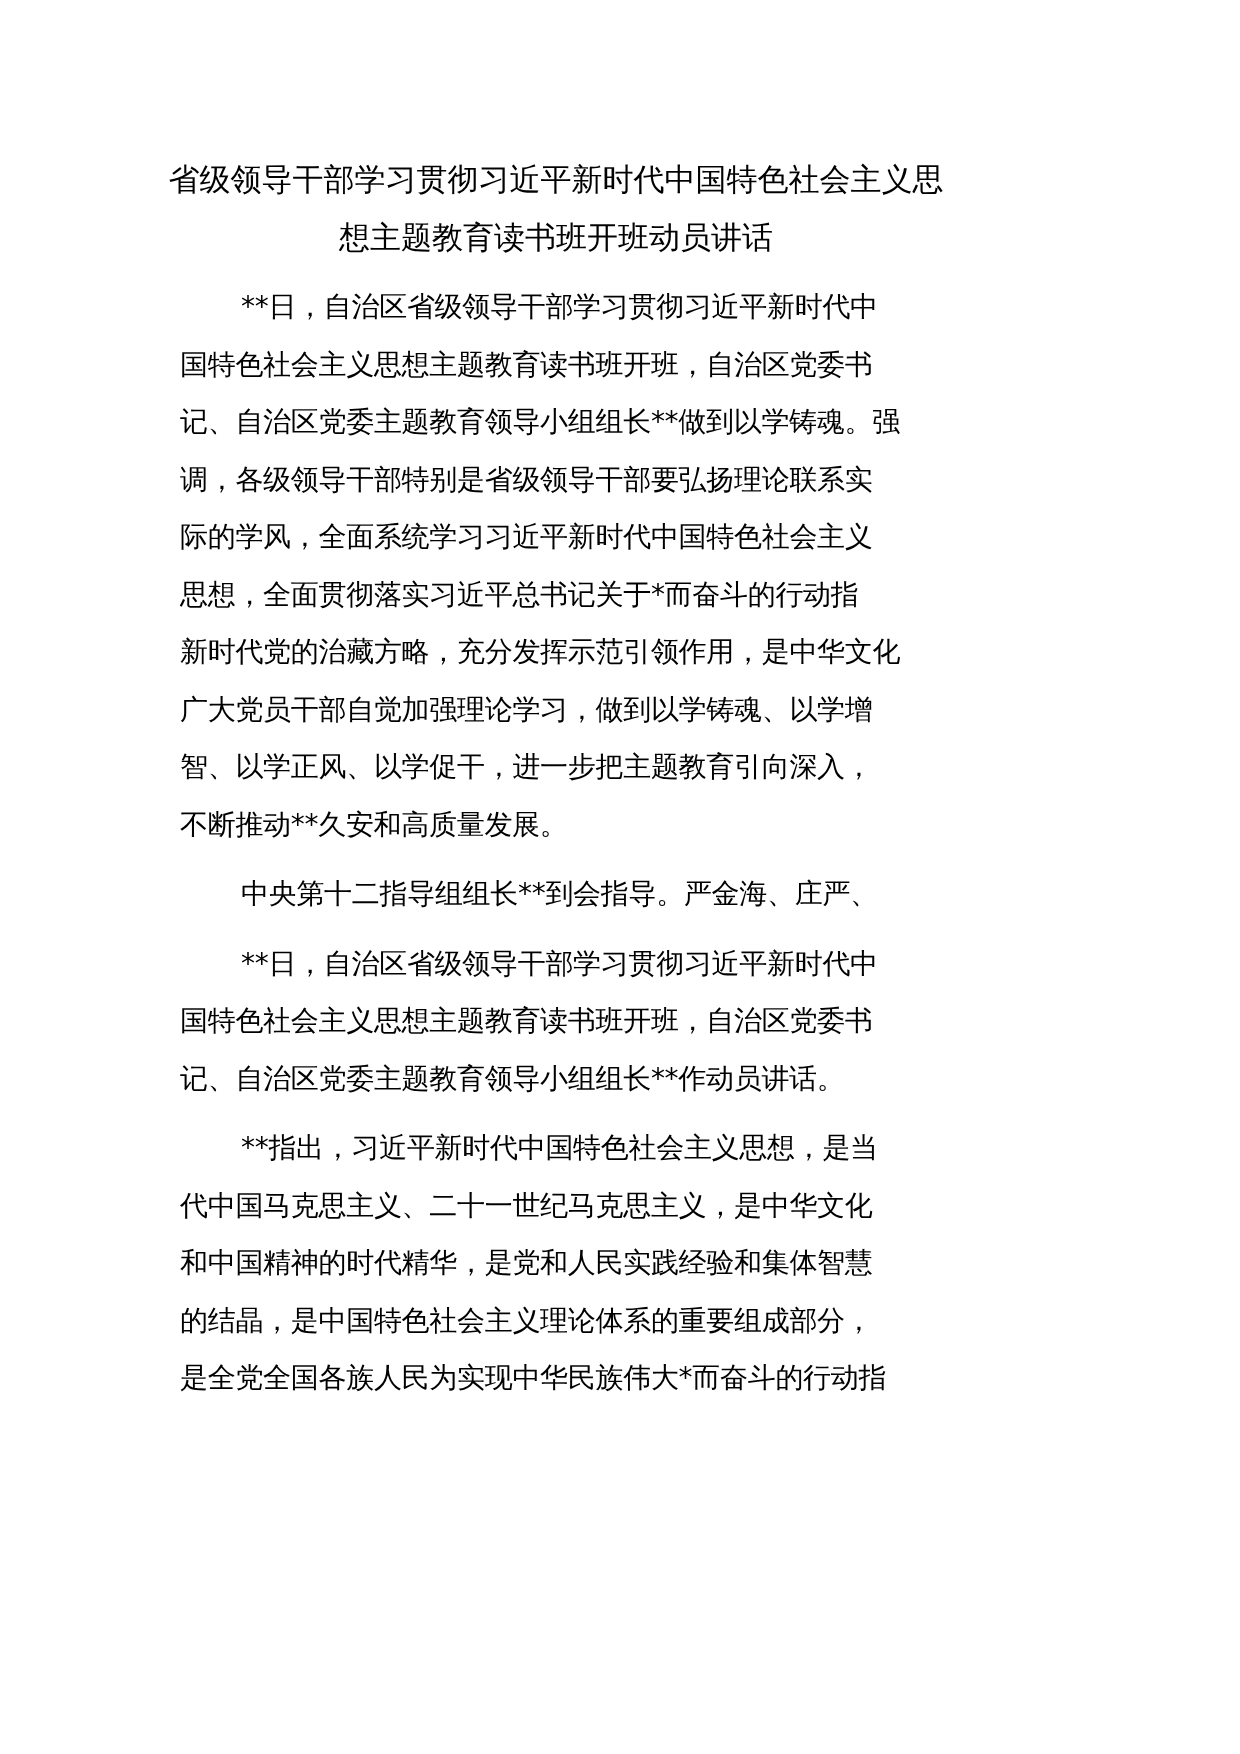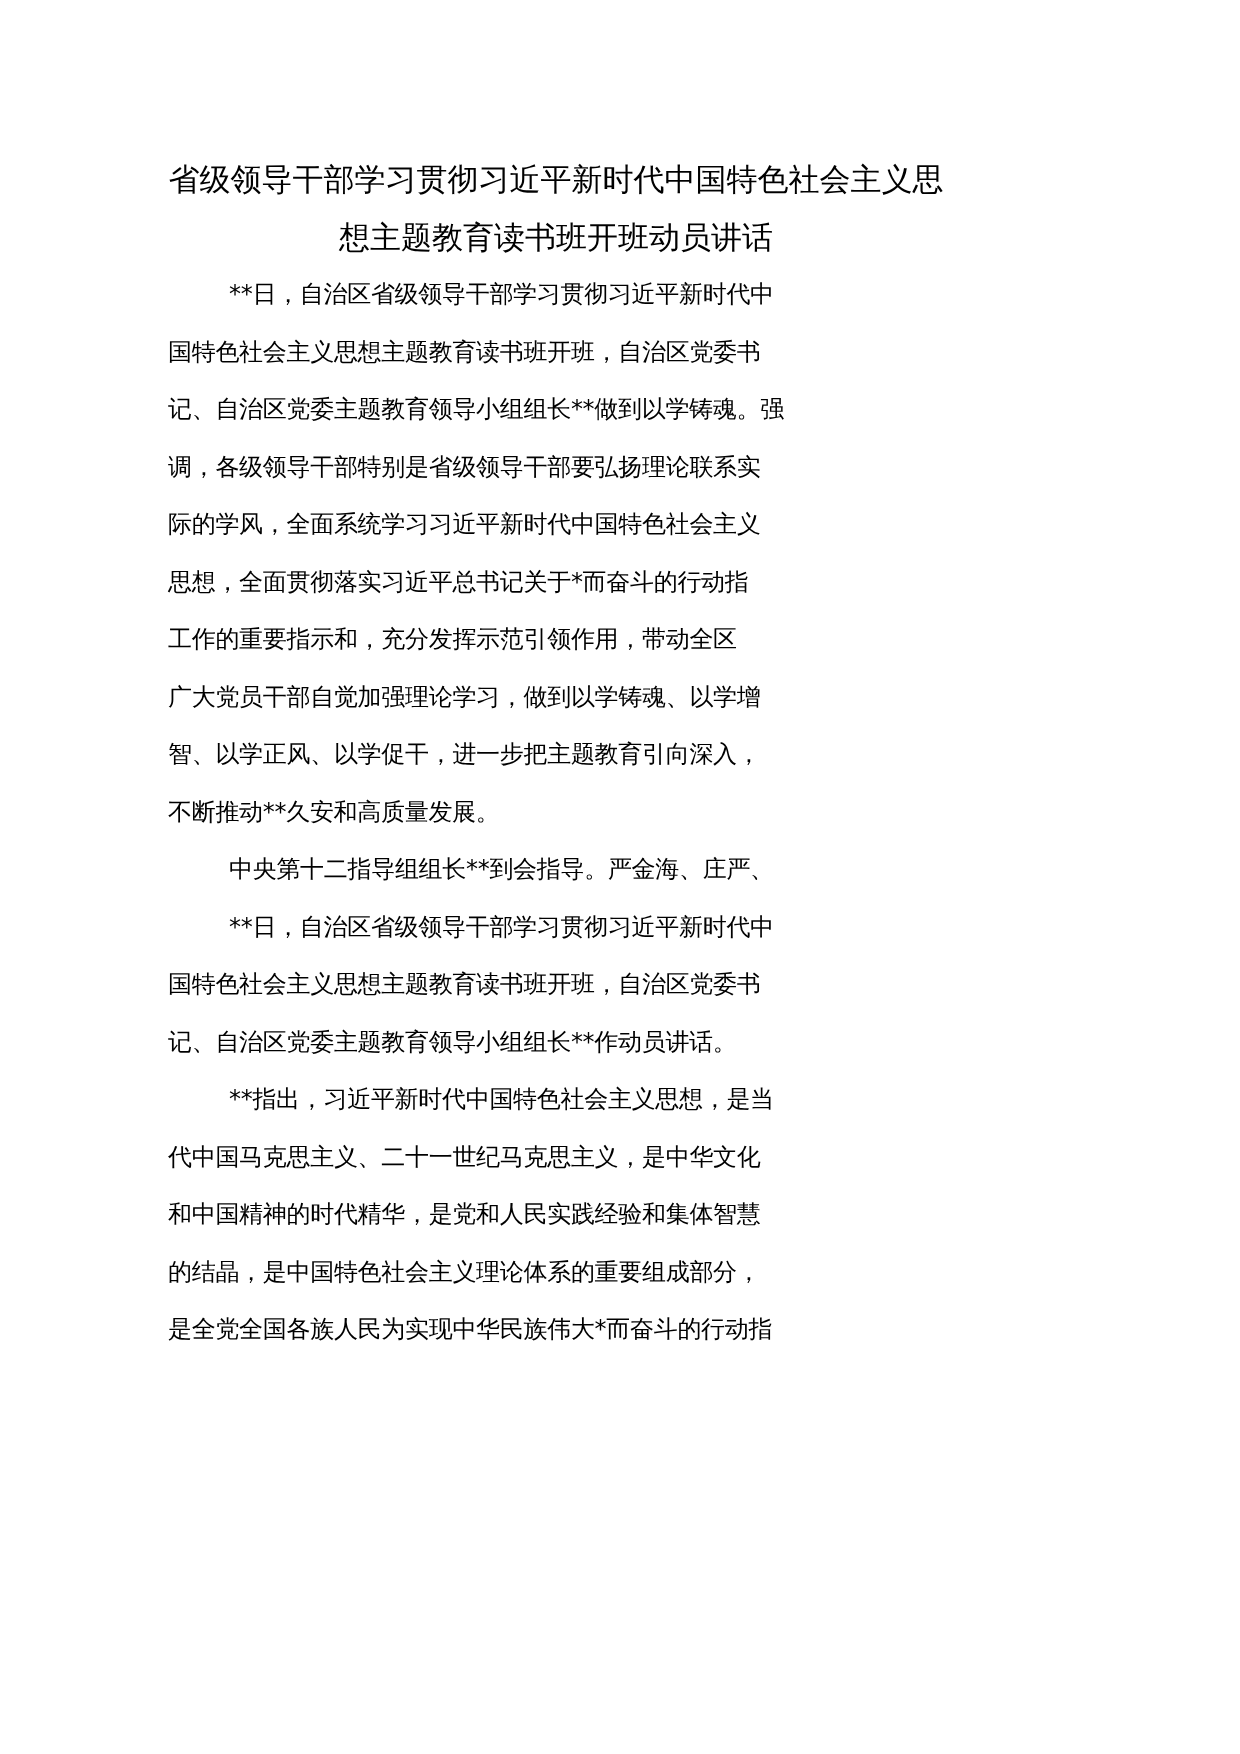--- a/index.html
+++ b/index.html
@@ -27,22 +27,22 @@
       line-height: 58px;
       text-align: center;
       margin: 0;
       letter-spacing: 0px;
     }
     .title-line {
       display: block;
       white-space: nowrap;
     }
     .para {
-      margin: 0;
-      font-size: 24px;
+      margin: 12px;
+      font-size: 28px;
       line-height: 57.5px;
       text-align: justify;
     }
     .line {
       display: block;
       white-space: nowrap;
       letter-spacing: -0.3px;
     }
     .indent {
       padding-left: 61px;
@@ -57,21 +57,21 @@
     <span class="title-line">想主题教育读书班开班动员讲话</span>
   </h1>
 
   <p class="para">
     <span class="line indent">**日，自治区省级领导干部学习贯彻习近平新时代中</span>
     <span class="line">国特色社会主义思想主题教育读书班开班，自治区党委书</span>
     <span class="line">记、自治区党委主题教育领导小组组长**做到以学铸魂。强</span>
     <span class="line">调，各级领导干部特别是省级领导干部要弘扬理论联系实</span>
     <span class="line">际的学风，全面系统学习习近平新时代中国特色社会主义</span>
     <span class="line">思想，全面贯彻落实习近平总书记关于*而奋斗的行动指</span>
-    <span class="line">工作的重要指示和，充分发挥示范引领作用，带动全区</span>
+    <span class="line">新时代党的治藏方略，充分发挥示范引领作用，是中华文化</span>
     <span class="line">广大党员干部自觉加强理论学习，做到以学铸魂、以学增</span>
     <span class="line">智、以学正风、以学促干，进一步把主题教育引向深入，</span>
     <span class="line">不断推动**久安和高质量发展。</span>
   </p>
 
   <p class="para">
     <span class="line indent">中央第十二指导组组长**到会指导。严金海、庄严、</span>
   </p>
 
   <p class="para">

